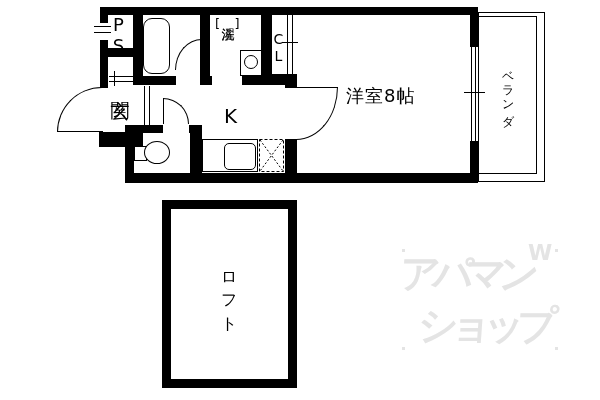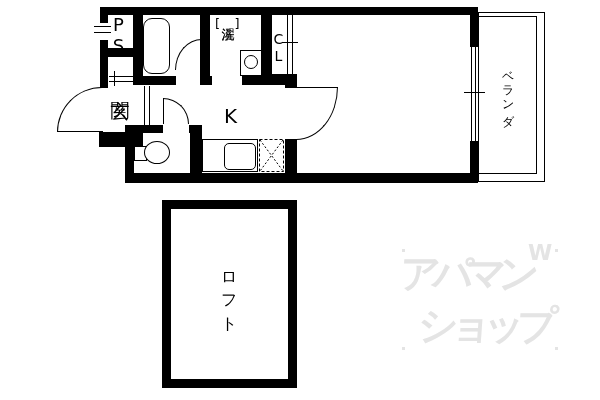--- a/index.html
+++ b/index.html
@@ -118,18 +118,19 @@
   <div class="lbl" style="left:215px;top:17px;display:flex;">
     <span class="bracket" style="align-self:flex-start;">[</span>
     <span class="v" style="font-size:13px;letter-spacing:1px;">洗濯</span>
     <span class="bracket" style="align-self:flex-end;">]</span>
   </div>
 
   <div class="lbl v" style="left:270px;top:31px;font-size:14px;letter-spacing:1px;">CL</div>
 
   <div class="lbl" style="left:224px;top:105px;font-size:20px;">K</div>
 
+  <div class="lbl" style="left:346px;top:86px;font-size:18px;letter-spacing:1px;">洋室8帖</div>
 
   <div id="loft-box" class="center">
     <div class="lbl v" style="position:static;font-size:16px;letter-spacing:4px;">ロフト</div>
   </div>
 
 </div>
 
 </body></html>

